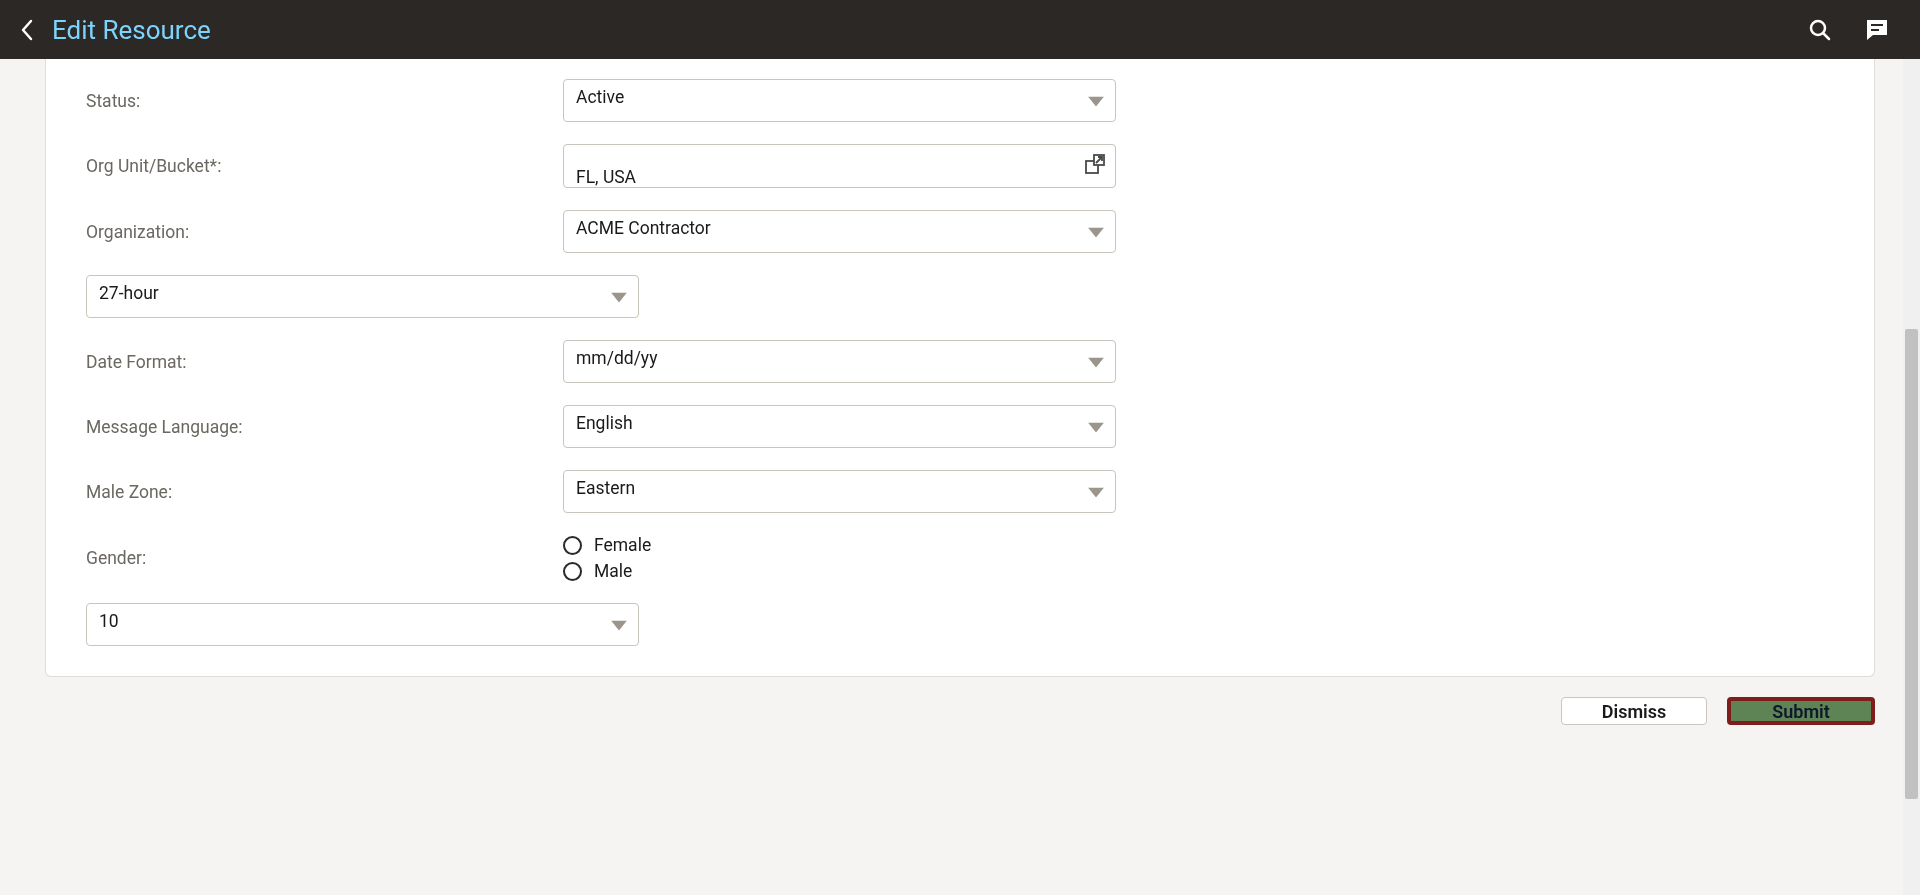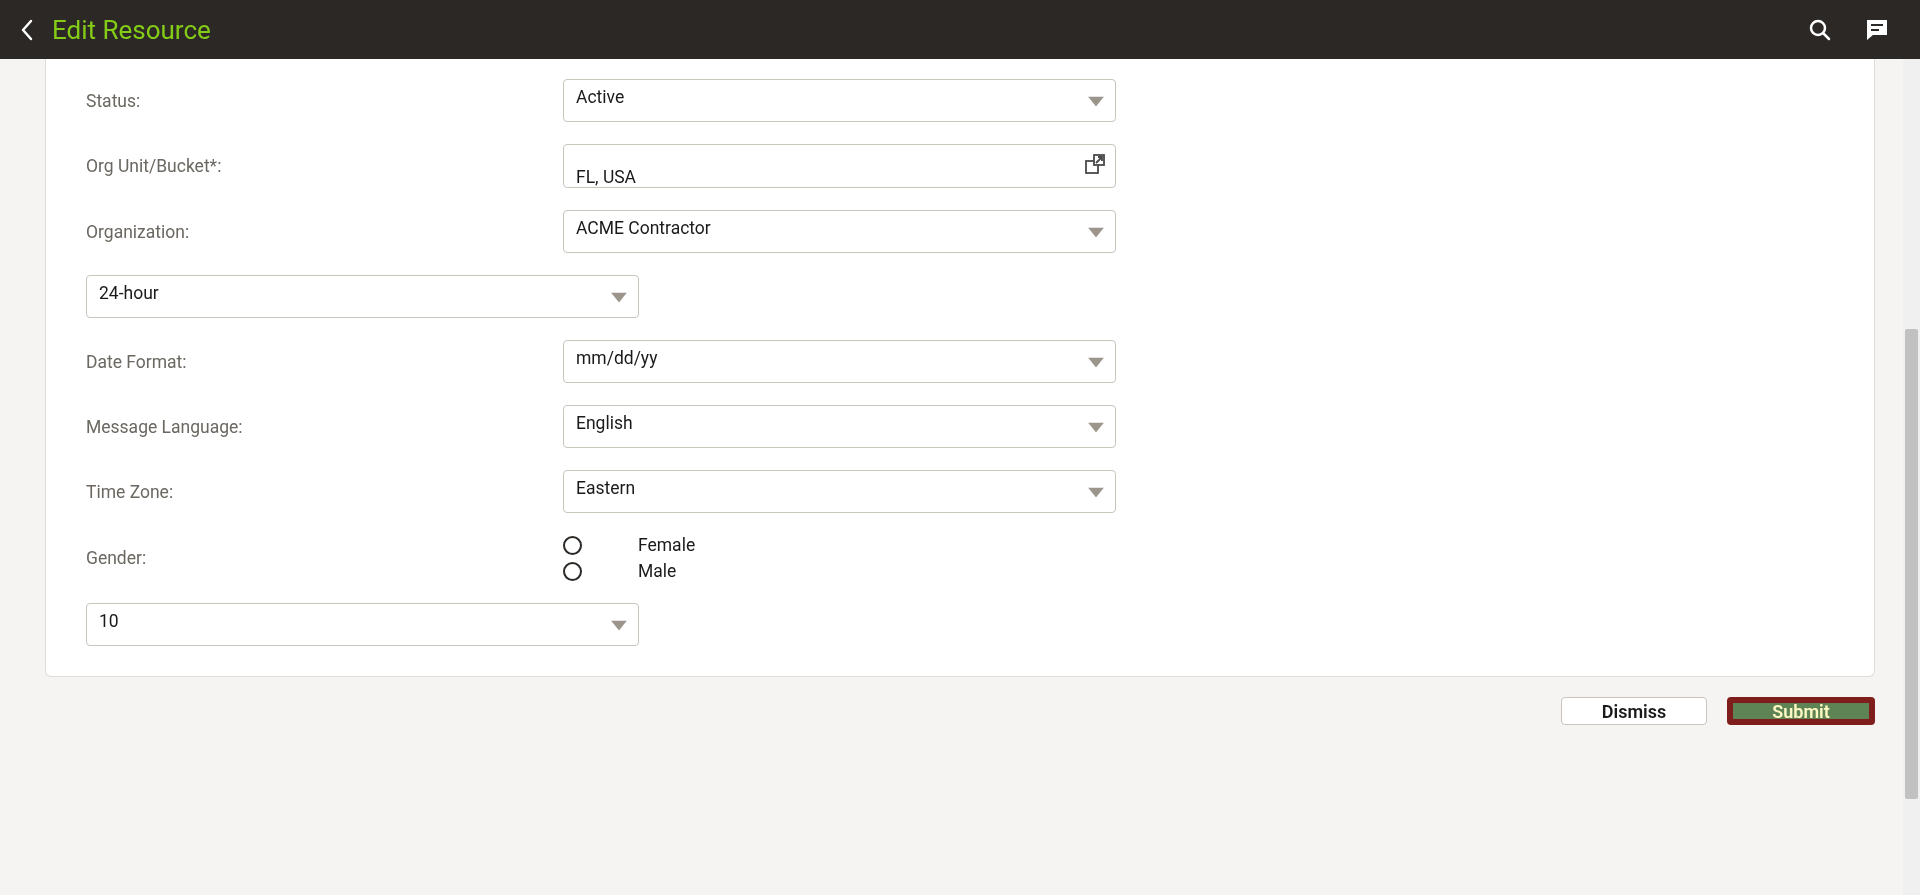--- a/index.html
+++ b/index.html
@@ -32,21 +32,21 @@
     }
     
     .back-icon {
       color: #fff;
       cursor: pointer;
       display: flex;
       align-items: center;
     }
     
     .header-title {
-      color: #84cc16;
+      color: #7dd3fc;
       font-size: 26px;
       font-weight: 400;
     }
     
     .header-right {
       display: flex;
       align-items: center;
       gap: 32px;
       padding-right: 10px;
     }
@@ -157,21 +157,20 @@
       width: 19px;
       height: 19px;
       border: 2px solid #2b2826;
       border-radius: 50%;
       flex-shrink: 0;
     }
     
     .radio-label {
       font-size: 17.5px;
       color: #1a1a1a;
-      margin-left: 44px;
     }
     
     .button-bar {
       display: flex;
       justify-content: flex-end;
       gap: 20px;
       padding: 20px 45px 0 45px;
     }
     
     .btn {
@@ -188,22 +187,22 @@
     
     .btn-dismiss {
       background: #fff;
       border: 1px solid #c9c5bd;
       color: #1a1a1a;
       min-width: 146px;
     }
     
     .btn-submit {
       background: #5e8354;
-      border: 6px solid #7f1d1d;
-      color: #fef9c3;
+      border: 4px solid #7f1d1d;
+      color: #0f172a;
       min-width: 148px;
     }
     
     .scrollbar-track {
       position: absolute;
       right: 0;
       top: 59px;
       width: 17px;
       height: 836px;
       background: #f0f0f0;
@@ -296,21 +295,21 @@
             <svg width="16" height="10" viewBox="0 0 16 10">
                 <path d="M0 0 L16 0 L8 10 Z" fill="#9b958c"></path>
               </svg>
           </div>
         </div>
       </div>
 
       <div class="form-row">
         <div class="form-control-wrapper">
           <div class="form-select">
-            <span>24-hour</span>
+            <span>27-hour</span>
           </div>
           <div class="select-arrow">
             <svg width="16" height="10" viewBox="0 0 16 10">
                 <path d="M0 0 L16 0 L8 10 Z" fill="#9b958c"></path>
               </svg>
           </div>
         </div>
       </div>
 
       <div class="form-row">
@@ -335,21 +334,21 @@
           </div>
           <div class="select-arrow">
             <svg width="16" height="10" viewBox="0 0 16 10">
                 <path d="M0 0 L16 0 L8 10 Z" fill="#9b958c"></path>
               </svg>
           </div>
         </div>
       </div>
 
       <div class="form-row">
-        <div class="form-label">Time Zone:</div>
+        <div class="form-label">Male Zone:</div>
         <div class="form-control-wrapper">
           <div class="form-select">
             <span>Eastern</span>
           </div>
           <div class="select-arrow">
             <svg width="16" height="10" viewBox="0 0 16 10">
                 <path d="M0 0 L16 0 L8 10 Z" fill="#9b958c"></path>
               </svg>
           </div>
         </div>

